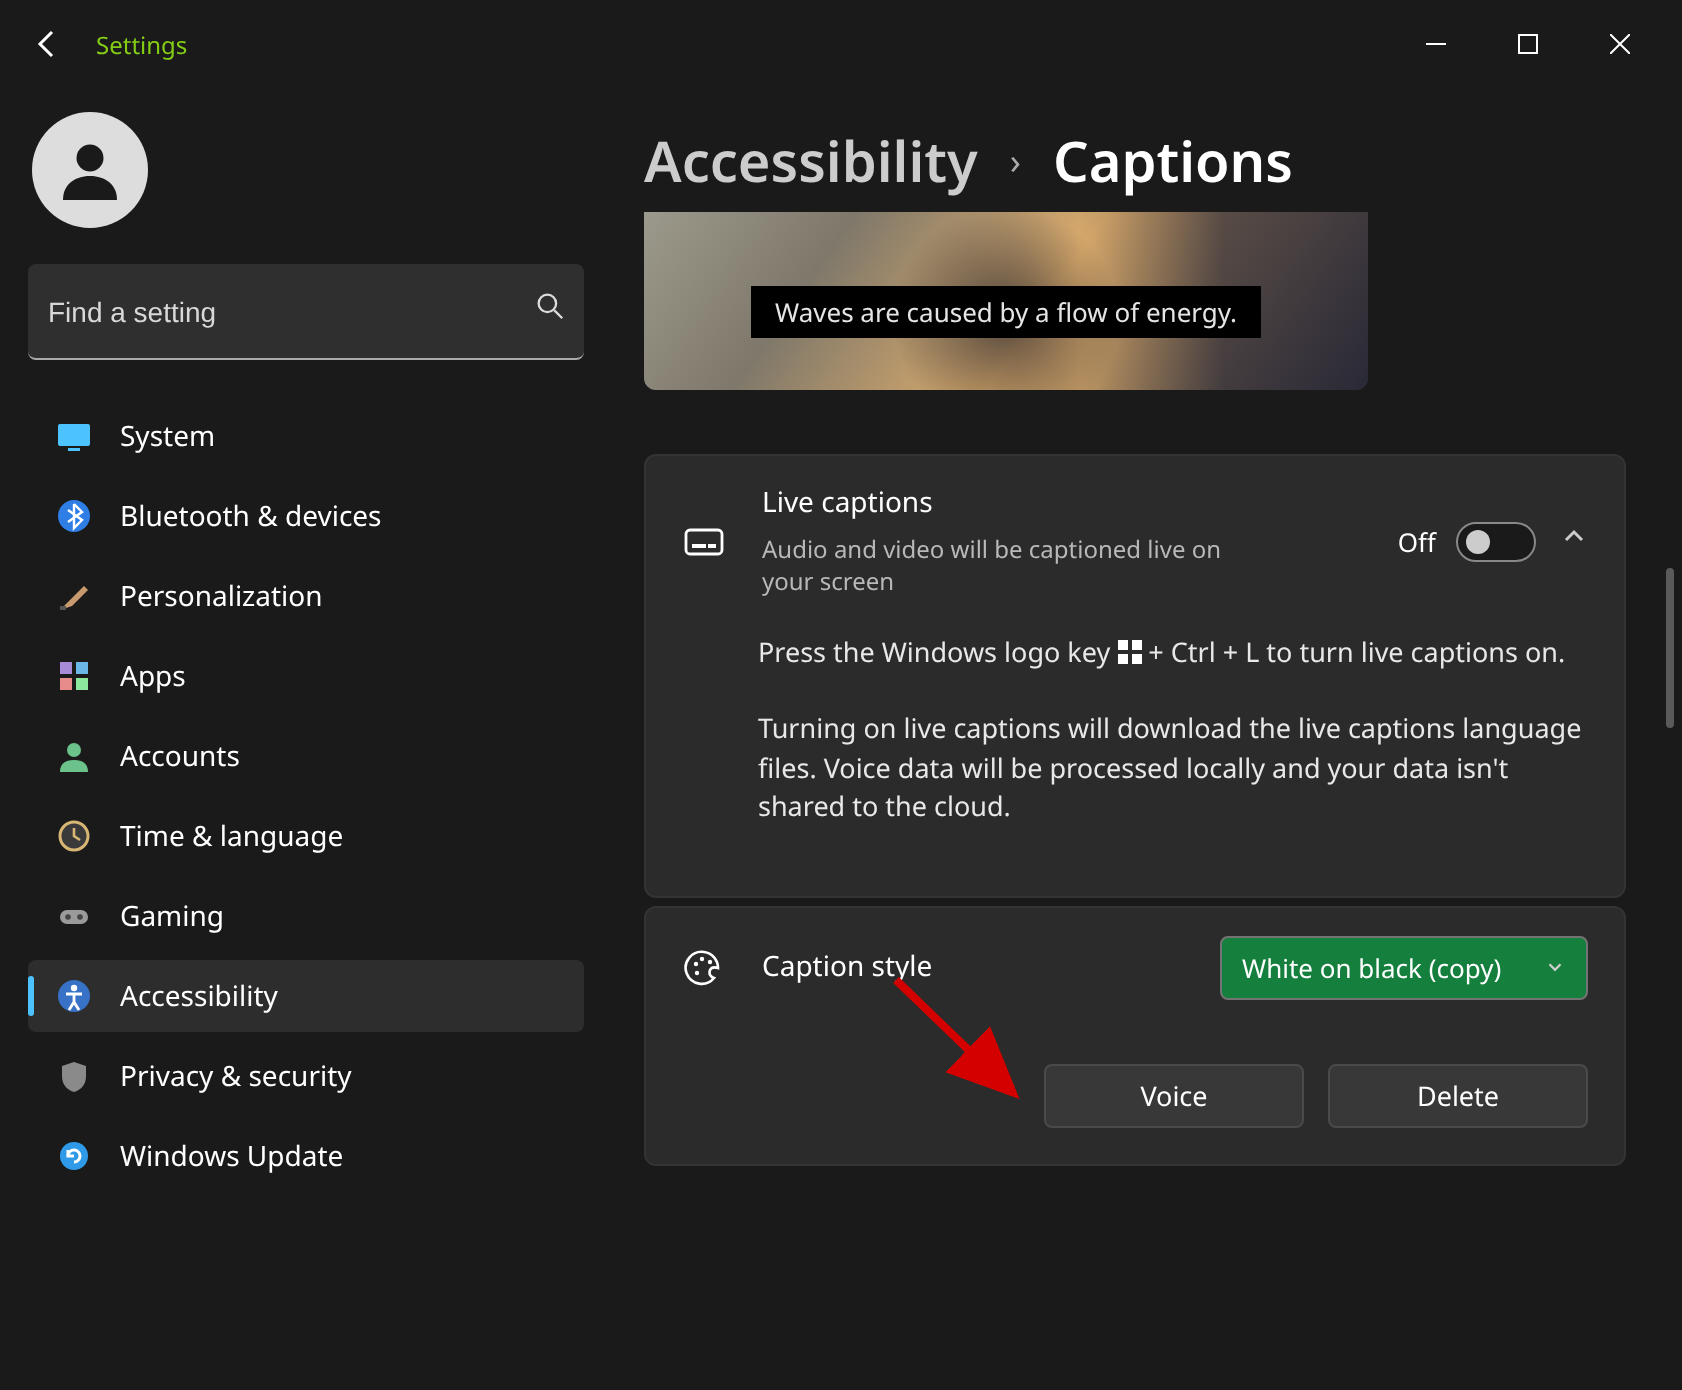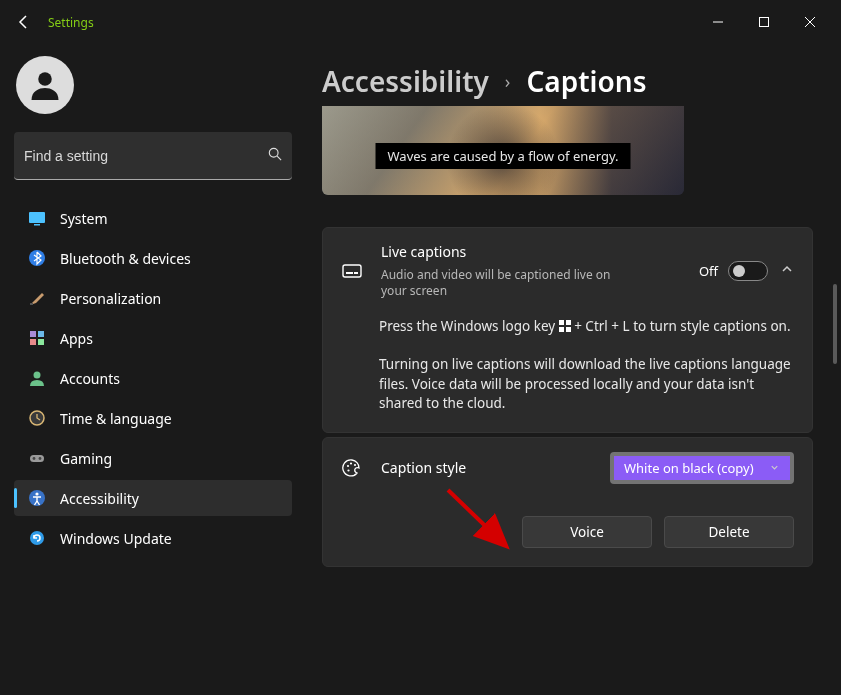--- a/index.html
+++ b/index.html
@@ -115,28 +115,28 @@
     position:relative; cursor:pointer;
   }
   .toggle::after {
     content:""; position:absolute; width:12px; height:12px;
     background:#ccc; border-radius:50%; top:3px; left:4px;
   }
   .chevron { color:#ccc; cursor:pointer; }
 
   .card-body { padding:4px 18px 18px 56px; }
   .body-text { font-size:13.5px; color:#e8e8e8; margin-bottom:18px; line-height:1.45; }
-  .body-text:last-child { margin-bottom:0; }
+  .body-text:last-child { margin-bottom:16px; }
   .winkey {
     display:inline-block; width:12px; height:12px; vertical-align:-1px;
   }
 
   .style-card { padding-bottom: 18px; }
   .dropdown {
-    background:#8b5cf6; border:4px solid #737373; border-radius:4px;
+    background:#15803d; border:1px solid #737373; border-radius:4px;
     height:32px; width:184px; display:flex; align-items:center;
     padding:0 10px; cursor:pointer; font-size:13px;
     justify-content:space-between;
   }
   .btn-row { display:flex; gap:12px; margin-top:18px; padding-left:56px; padding-right:18px; justify-content:flex-end; }
   .btn {
     background:#383838; border:1px solid #4a4a4a; border-radius:4px;
     height:32px; width:130px; display:flex; align-items:center; justify-content:center;
     cursor:pointer; font-size:13.5px;
   }
@@ -272,20 +272,28 @@
               <circle cx="9" cy="9" r="8" fill="#3872c7"></circle>
               <circle cx="9" cy="5" r="1.6" fill="#fff"></circle>
               <path d="M5 8 L13 8 M9 8 L9 12 M9 12 L6.5 16 M9 12 L11.5 16" stroke="#fff" stroke-width="1.4" fill="none"></path>
             </svg>
           </span>
         <span class="nav-label">Accessibility</span>
       </div>
       <div class="nav-item">
         <span class="nav-icon">
             <svg width="18" height="18" viewBox="0 0 18 18">
+              <path d="M9 2 L15 4 L15 9 Q15 15 9 17 Q3 15 3 9 L3 4 Z" fill="#8a8a8a"></path>
+            </svg>
+          </span>
+        <span class="nav-label">Privacy &amp; security</span>
+      </div>
+      <div class="nav-item">
+        <span class="nav-icon">
+            <svg width="18" height="18" viewBox="0 0 18 18">
               <circle cx="9" cy="9" r="7" fill="#2f9be8"></circle>
               <path d="M6 9 A3 3 0 1 1 9 12" stroke="#fff" stroke-width="1.5" fill="none"></path>
               <path d="M6 6 L6 9 L9 9" stroke="#fff" stroke-width="1.5" fill="none"></path>
             </svg>
           </span>
         <span class="nav-label">Windows Update</span>
       </div>
     </div>
   </div>
 
@@ -325,21 +333,21 @@
             </svg>
         </span>
       </div>
       <div class="card-body">
         <div class="body-text">
           <span>Press the Windows logo key </span><svg class="winkey" viewBox="0 0 12 12">
               <rect x="0" y="0" width="5" height="5" fill="#fff"></rect>
               <rect x="7" y="0" width="5" height="5" fill="#fff"></rect>
               <rect x="0" y="7" width="5" height="5" fill="#fff"></rect>
               <rect x="7" y="7" width="5" height="5" fill="#fff"></rect>
-            </svg><span> + Ctrl + L to turn style captions on.</span>
+            </svg><span> + Ctrl + L to turn live captions on.</span>
         </div>
         <div class="body-text">Turning on live captions will download the live captions language files. Voice data will be processed locally and your data isn't shared to the cloud.</div>
       </div>
     </div>
 
     <div class="card style-card">
       <div class="card-row">
         <span class="row-icon">
           <svg width="22" height="22" viewBox="0 0 22 22">
               <path d="M11 3 A8 8 0 1 0 16 16 Q13 15 14 12 Q15 10 18 11 A8 8 0 0 0 11 3 Z" stroke="#fff" stroke-width="1.3" fill="none"></path>

